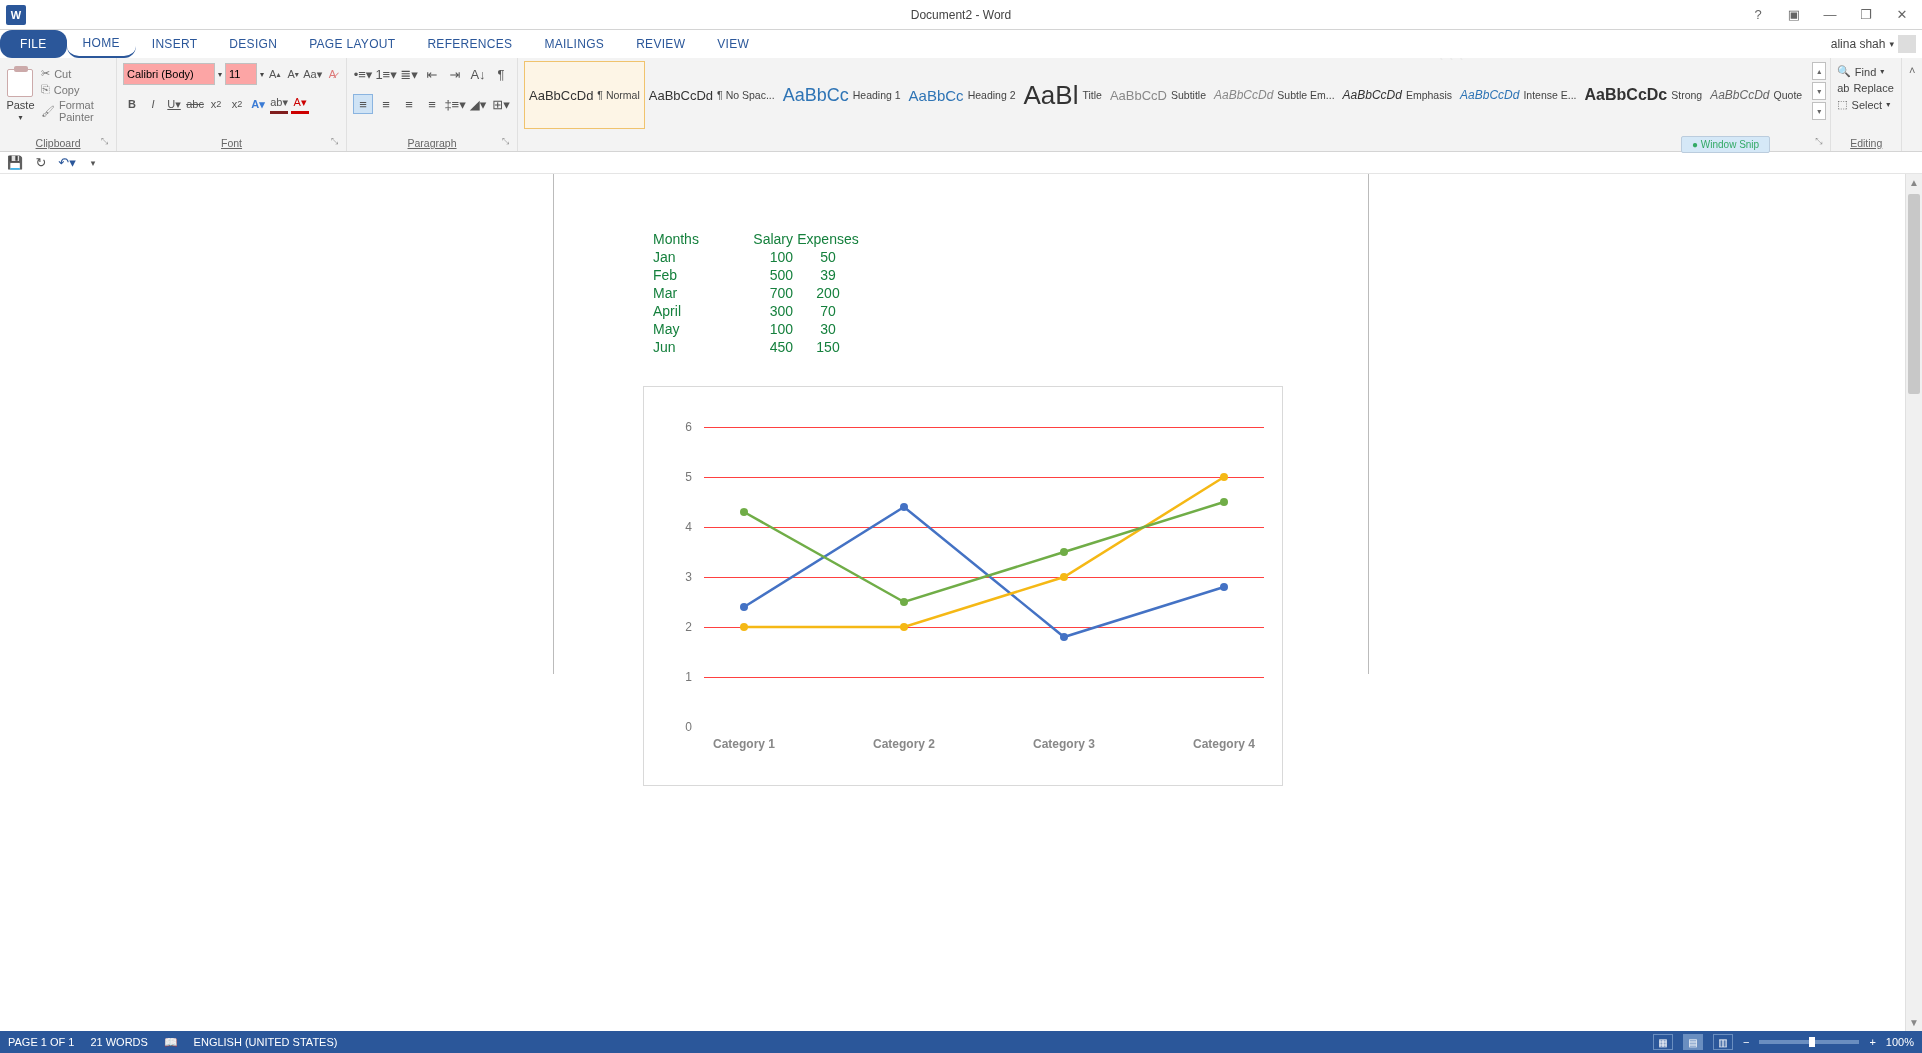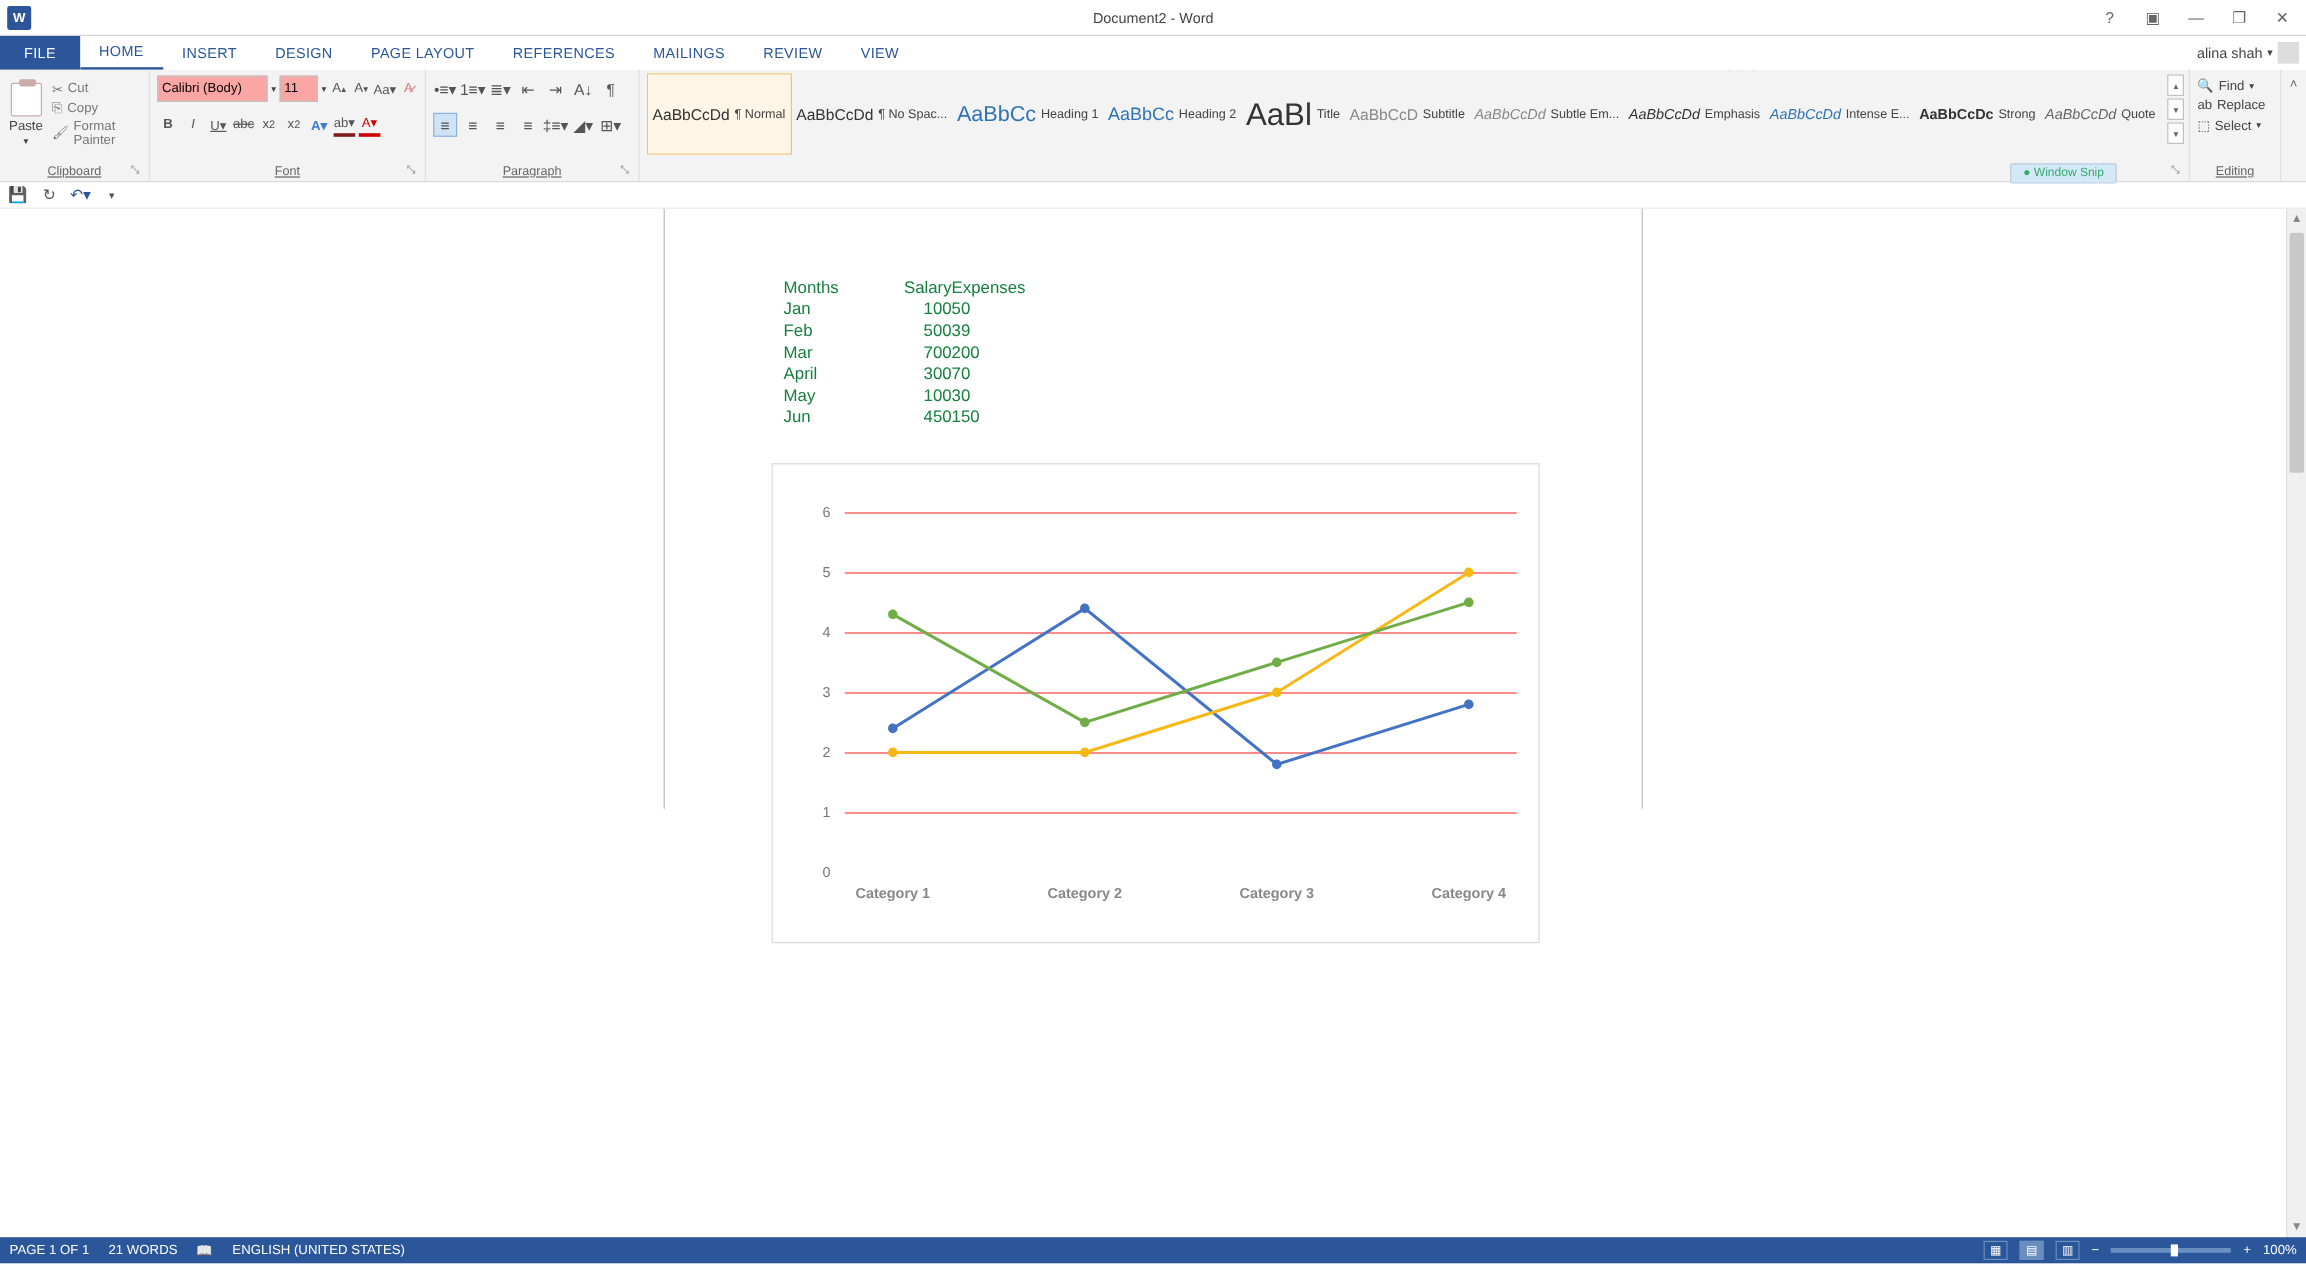--- a/index.html
+++ b/index.html
@@ -6,21 +6,21 @@
 body { background: #fff; overflow: hidden; width: 1922px; height: 1053px; position: relative; }
 
 .titlebar { height: 30px; background: #fff; display: flex; align-items: center; position: relative; border-bottom: 1px solid #d4d4d4; }
 .app-icon { width: 20px; height: 20px; background: #2b579a; margin: 4px 6px; display: flex; align-items: center; justify-content: center; color: #fff; font-size: 11px; font-weight: bold; border-radius: 2px; }
 .title-center { position: absolute; left: 50%; transform: translateX(-50%); font-size: 12px; color: #444; }
 .title-right { position: absolute; right: 0; display: flex; align-items: center; gap: 12px; padding-right: 8px; }
 .title-right .tbtn { width: 24px; height: 20px; display: flex; align-items: center; justify-content: center; color: #666; font-size: 13px; cursor: pointer; }
 .deco-svg { position: absolute; top: 0; right: 180px; height: 60px; opacity: 0.15; pointer-events: none; }
 
 .ribbon-tabs { height: 28px; background: #fff; display: flex; align-items: stretch; font-size: 12px; position: relative; }
-.ribbon-tabs .tab { padding: 0 16px; display: flex; align-items: center; color: #2b579a; cursor: pointer; text-transform: uppercase; letter-spacing: 0.3px; }
+.ribbon-tabs .tab { padding: 0 16px; display: flex; align-items: center; color: #2b579a; cursor: pointer; text-transform: uppercase; letter-spacing: 0.3px; border-radius: 12px; }
 .ribbon-tabs .tab.file { background: #2b579a; color: #fff; padding: 0 20px; }
 .ribbon-tabs .tab.active { color: #2b579a; border-bottom: 2px solid #2b579a; background: #fff; }
 .user-area { position: absolute; right: 6px; top: 0; height: 28px; display: flex; align-items: center; font-size: 12px; color: #444; gap: 4px; }
 .user-area .avatar { width: 18px; height: 18px; background: #ddd; }
 
 .ribbon-body { height: 94px; background: #f3f3f3; border-bottom: 1px solid #d4d4d4; display: flex; font-size: 11px; color: #444; }
 .ribbon-group { border-right: 1px solid #e0e0e0; padding: 3px 6px 0 6px; display: flex; flex-direction: column; position: relative; }
 .ribbon-group .group-label { position: absolute; bottom: 2px; left: 0; right: 0; text-align: center; font-size: 10.5px; color: #666; text-decoration: underline; }
 .ribbon-group .launcher { position: absolute; bottom: 3px; right: 3px; width: 12px; height: 12px; font-size: 9px; color: #888; }
 
@@ -70,21 +70,21 @@
 .doc-area { position:absolute; top: 174px; bottom: 22px; left:0; right:0; background:#fff; overflow:hidden; }
 .page { position:absolute; left: 50%; transform: translateX(-50%); top: 0; width: 816px; background:#fff; }
 .page-border-l { position:absolute; left:0; top: -20px; bottom:-500px; border-left:1px solid #bbb; }
 .page-border-r { position:absolute; right:0; top:-20px; bottom:-500px; border-right:1px solid #bbb; }
 
 .tbl { position:absolute; left: 100px; top: 56px; font-size: 14px; color:#15803d; }
 .tbl table { border-collapse: collapse; }
 .tbl th, .tbl td { padding: 1px 0; font-weight:normal; text-align:left; }
 .tbl .c1 { width: 70px; }
 .tbl .c2 { width: 70px; text-align:right; }
-.tbl .c3 { width: 70px; text-align:left; }
+.tbl .c3 { width: 70px; text-align:center; }
 
 .chart-box { position:absolute; left: 90px; top: 212px; width: 640px; height: 400px; border:1px solid #d9d9d9; background:#fff; }
 .plot { position:absolute; left: 60px; right: 20px; top: 40px; bottom: 60px; }
 .gridline { position:absolute; left:0; right:0; height:1px; background:#ff4040; }
 .ylab { position:absolute; right: 100%; margin-right: 12px; font-size: 12px; color:#777; transform: translateY(-50%); }
 .xlab { position:absolute; top: 100%; margin-top: 10px; font-size: 12px; font-weight:bold; color:#888; transform: translateX(-50%); white-space:nowrap;}
 .chart-svg { position:absolute; inset:0; overflow:visible; }
 
 .statusbar { position:absolute; bottom:0; left:0; right:0; height:22px; background:#2b579a; color:#fff; font-size:11px; display:flex; align-items:center; padding:0 8px; gap:16px; }
 .statusbar .right { margin-left:auto; display:flex; align-items:center; gap:10px; }
@@ -256,21 +256,21 @@
         </div>
         <div class="style-box">
           <div class="prev" style="font-size:12px;font-style:italic">AaBbCcDd</div>
           <div class="lbl">Emphasis</div>
         </div>
         <div class="style-box">
           <div class="prev" style="font-size:12px;font-style:italic;color:#2e74b5">AaBbCcDd</div>
           <div class="lbl">Intense E...</div>
         </div>
         <div class="style-box">
-          <div class="prev" style="font-size:12px;font-weight:bold">AaBbCcDc</div>
+          <div class="prev" style="font-size:16px;font-weight:bold">AaBbCcDc</div>
           <div class="lbl">Strong</div>
         </div>
         <div class="style-box">
           <div class="prev" style="font-size:12px;font-style:italic;color:#666">AaBbCcDd</div>
           <div class="lbl">Quote</div>
         </div>
       </div>
     <div class="styles-more">
       <div>▴</div>
       <div>▾</div>

